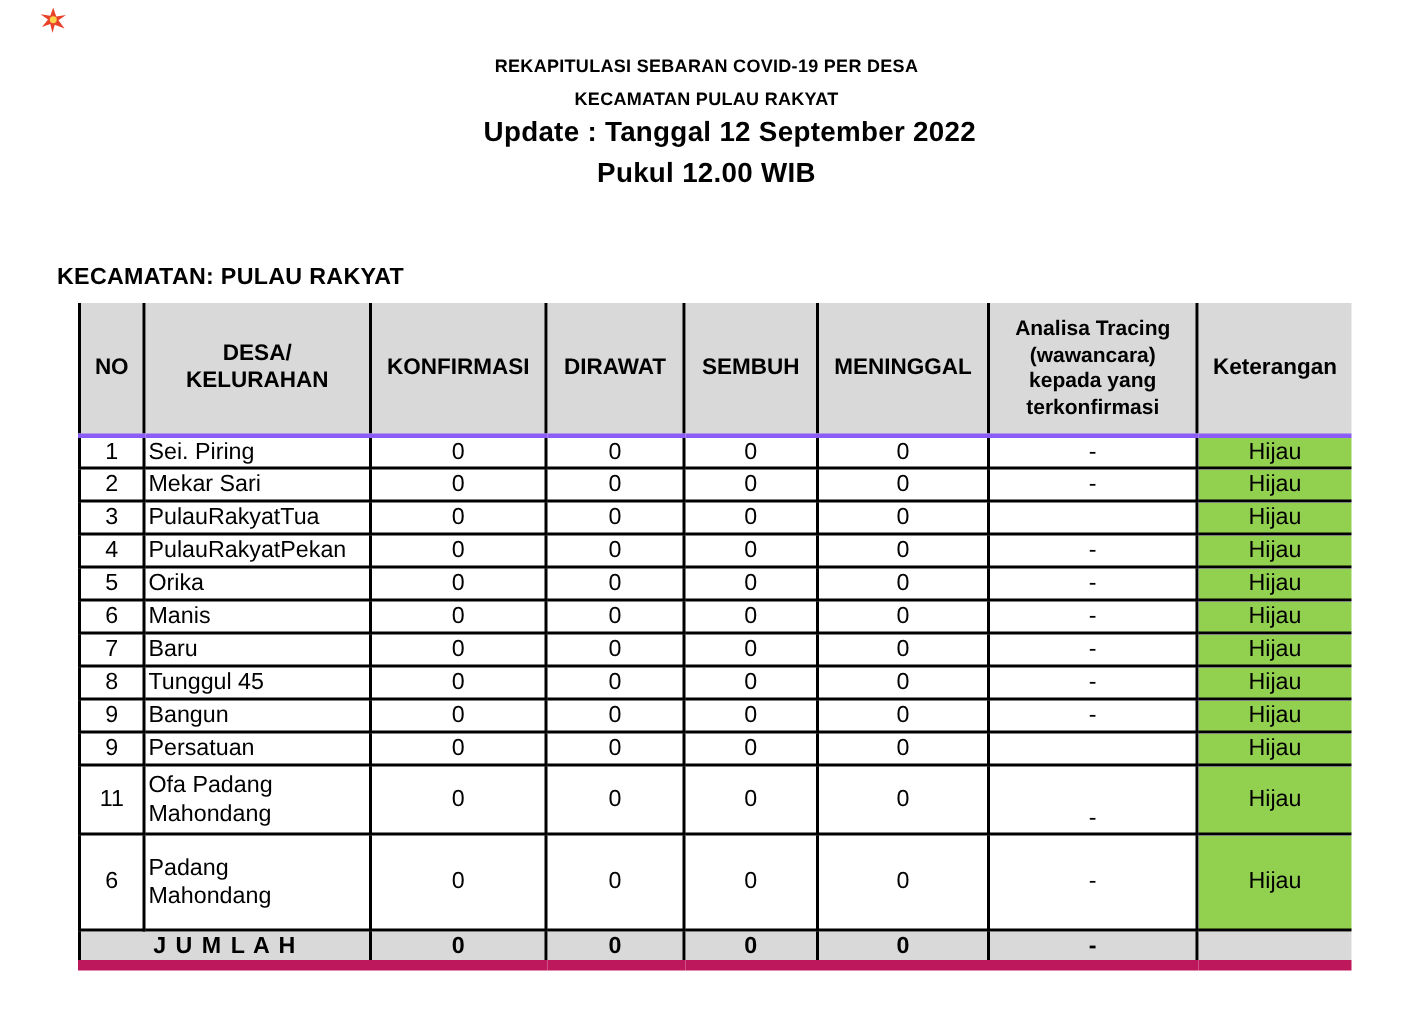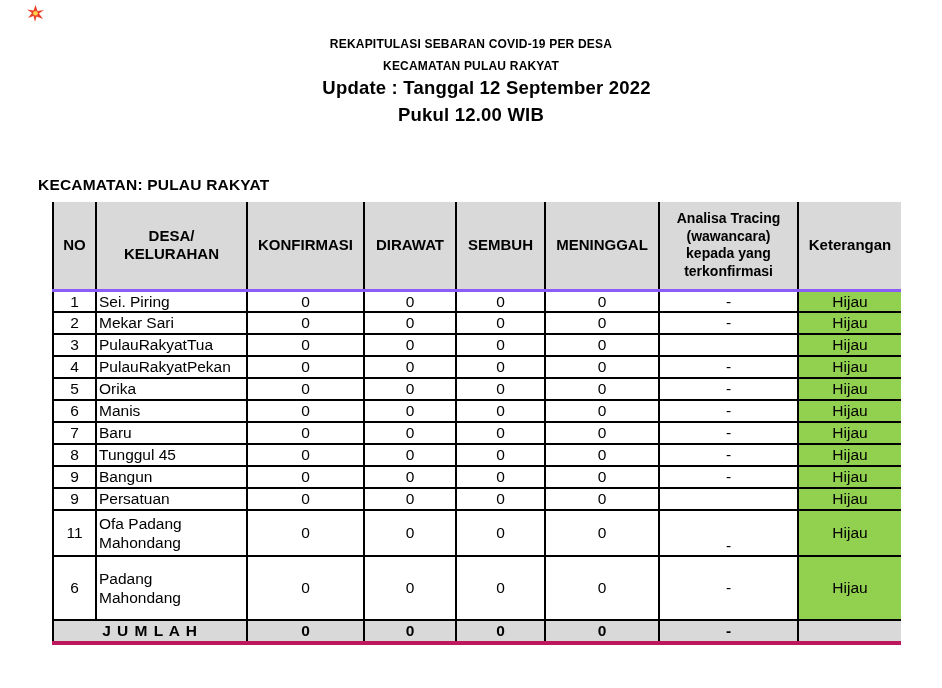--- a/index.html
+++ b/index.html
@@ -62,21 +62,21 @@
   tbody td{text-align:center;vertical-align:middle;line-height:1.25;}
   td.desa{
     text-align:left;padding-left:8px;white-space:pre-line;
   }
   td.status{background:var(--status-green);}
   td.dash-low{vertical-align:bottom;padding-bottom:3px;}
   tr.total-row{height:23px;}
   tr.total-row td{
     background:var(--total-gray);
     font-weight:bold;
-    border-bottom:4px solid #be185d;
+    border-bottom:7px solid #be185d;
   }
   tr.total-row td.total-label{
     text-align:center;letter-spacing:1px;
   }
   tr.total-row td.status-total{background:var(--total-gray);}
 </style>
 </head>
 <body>
 
 <div>

